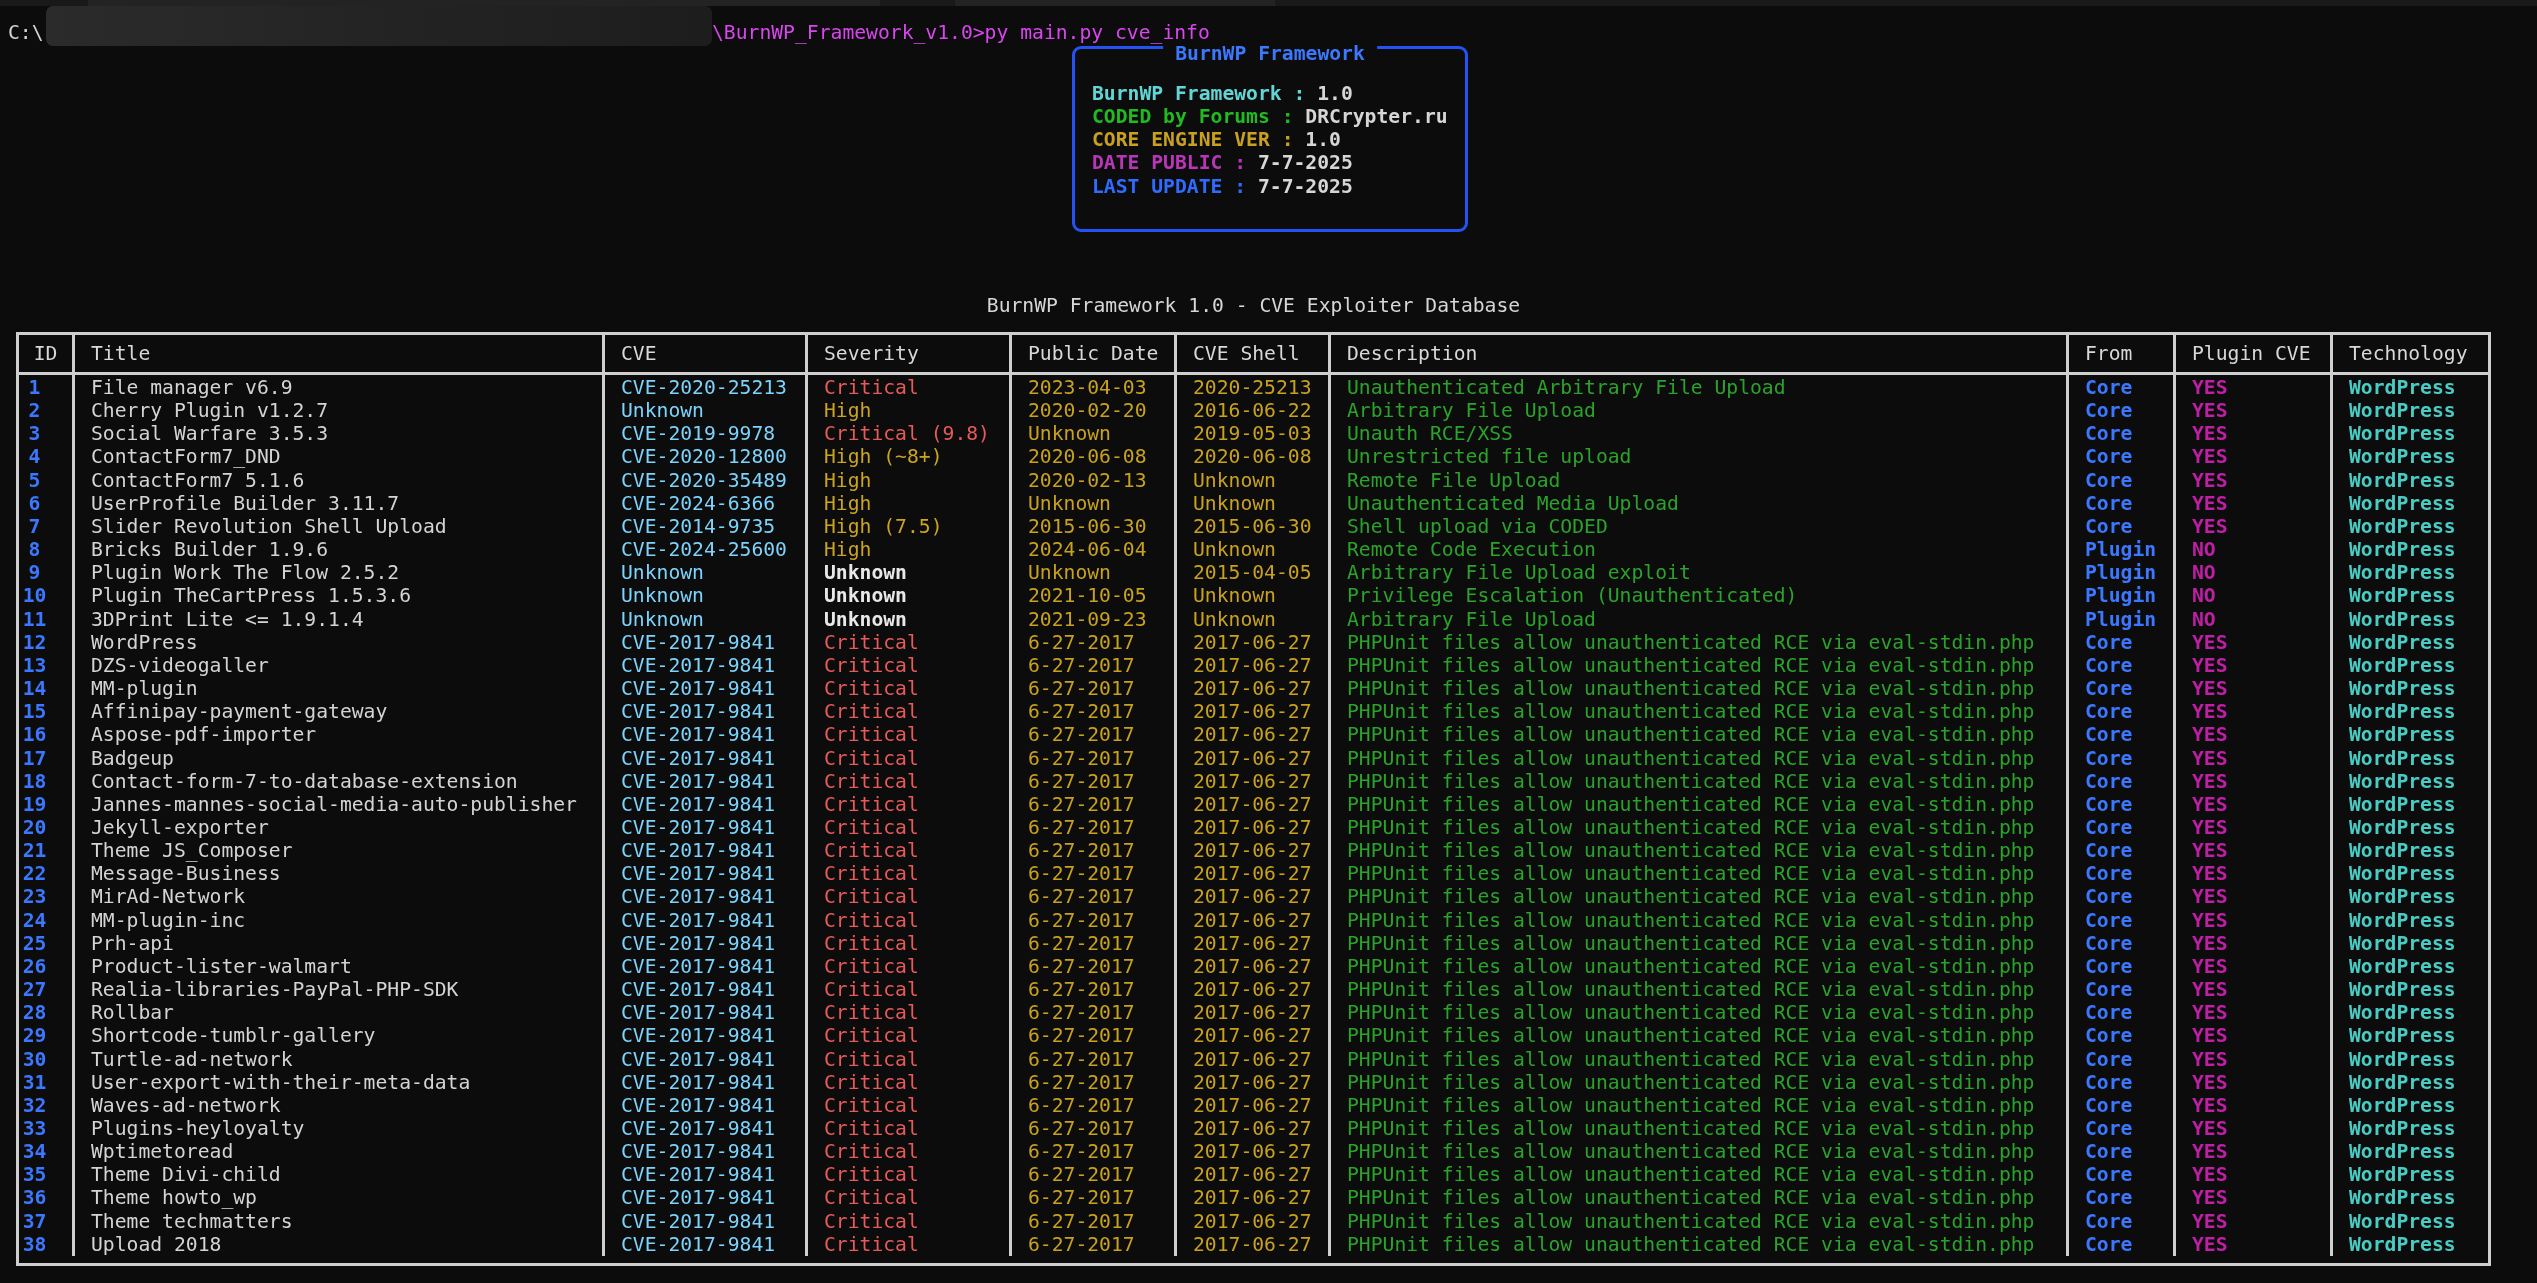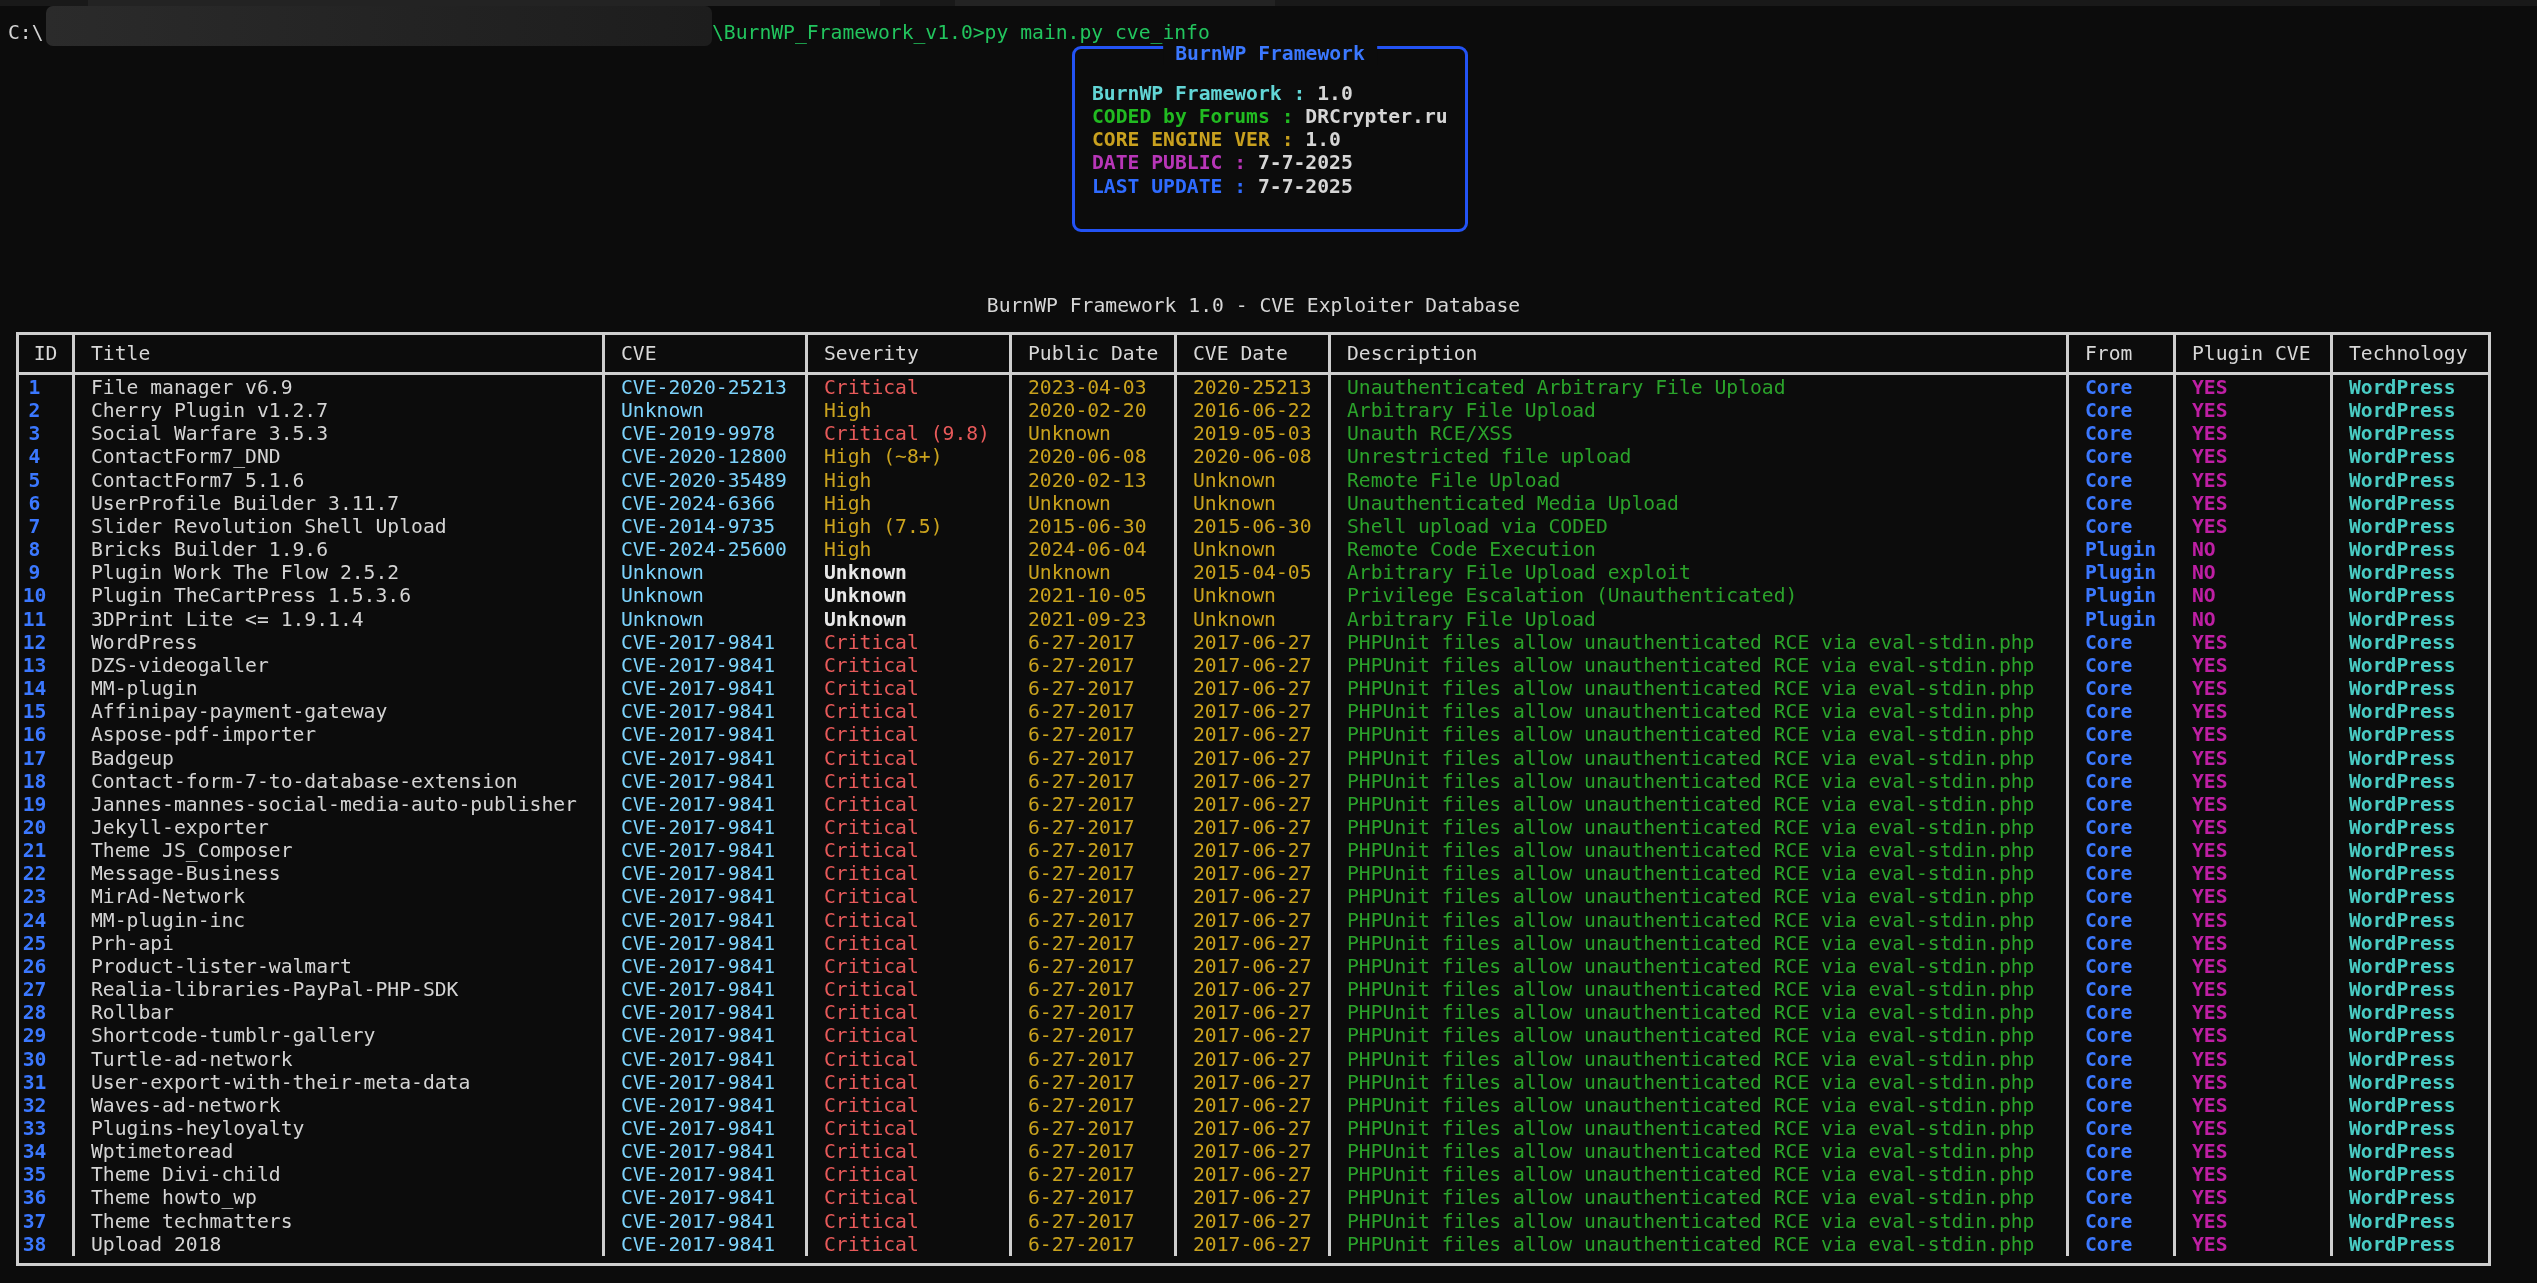--- a/index.html
+++ b/index.html
@@ -11,21 +11,21 @@
   }
   
   .titlebar{position:absolute;left:0;top:0;width:2537px;height:6px;background:#191919;}
   .titlebar-seg{position:absolute;top:0;height:6px;background:#232323;}
   
   .prompt-prefix{position:absolute;left:8px;top:21px;color:#d4d4d4;white-space:pre;}
   .redact-box{
     position:absolute;left:46px;top:6px;width:666px;height:40px;border-radius:7px;
     background:linear-gradient(90deg,#2b2b2b,#232323 55%,#1d1d1d);
   }
-  .prompt-path{position:absolute;left:712px;top:21px;color:#22c55e;white-space:pre;text-align:right;}
+  .prompt-path{position:absolute;left:712px;top:21px;color:#d946ef;white-space:pre;text-align:right;}
   
   .banner{
     position:absolute;left:1072px;top:46px;width:396px;height:186px;
     border:3px solid #2353f5;border-radius:9px;box-sizing:border-box;
   }
   .banner-title{
     position:absolute;top:-7px;left:50%;transform:translateX(-50%);
     background:#0c0c0c;padding:0 12px;color:#3b78ff;font-weight:bold;white-space:pre;
   }
   .banner-body{position:absolute;left:17px;top:33px;font-weight:bold;}
@@ -105,21 +105,21 @@
         <col style="width:157px">
       <col style="width:155px">
     </colgroup>
     <thead>
         <tr id="header-row">
           <th class="col-id">ID</th>
           <th>Title</th>
           <th>CVE</th>
           <th>Severity</th>
           <th>Public Date</th>
-          <th>CVE Date</th>
+          <th>CVE Shell</th>
           <th>Description</th>
           <th>From</th>
           <th>Plugin CVE</th>
           <th>Technology</th>
         </tr>
       </thead>
     <tbody id="table-body">
         <tr>
           <td class="c-id">1</td>
           <td class="c-title">File manager v6.9</td>

